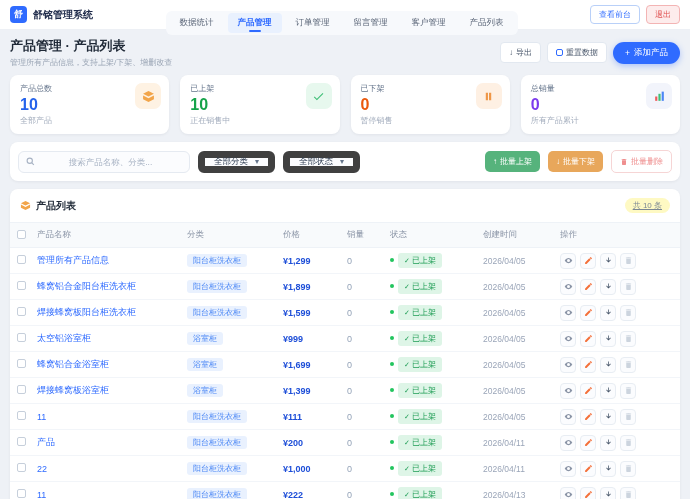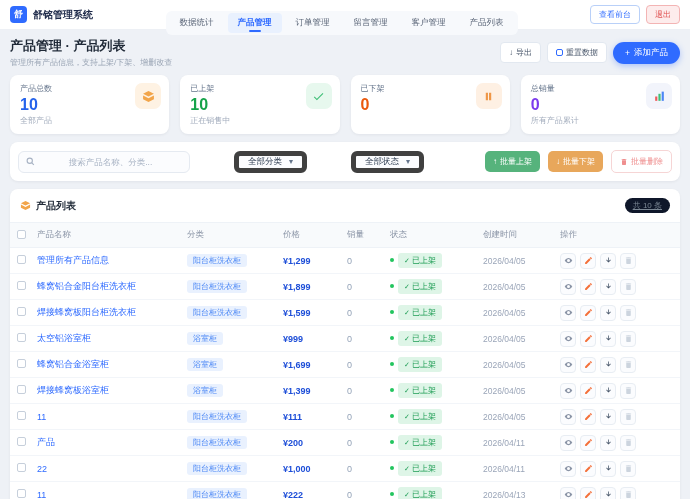--- a/index.html
+++ b/index.html
@@ -39,34 +39,34 @@
   .ic-package { background:#fef2e3; }
   .ic-check { background:#e7f8ee; }
   .ic-pause { background:#fef0e3; }
   .ic-chart { background:#f2f4fb; }
 
   
   .filterbar { margin:0 10px 8px; background:#fff; border-radius:8px; padding:8px; display:flex; align-items:center; gap:8px; box-shadow:0 1px 3px rgba(16,24,40,.06); }
   .search-box { width:172px; height:22px; background:#fbfcfe; border:1px solid #e5eaf1; border-radius:6px; display:flex; align-items:center; gap:4px; padding:0 7px; }
   .search-box input { flex:1; border:0; background:transparent; outline:none; font-size:8.5px; color:#334155; min-width:0;text-align:center; }
   .search-box input::placeholder { color:#a8b3c4; }
-  .select { height:22px; padding:0 9px; background:#fbfcfe; border:5px solid #404040; border-radius:6px; display:flex; align-items:center; gap:7px; font-size:8.5px; color:#334155; cursor:pointer; white-space:nowrap;margin-left:36px; }
+  .select { height:22px; padding:0 9px; background:#fbfcfe; border:7px solid #404040; border-radius:6px; display:flex; align-items:center; gap:7px; font-size:8.5px; color:#334155; cursor:pointer; white-space:nowrap; }
   .select .chev { font-size:8px; color:#64748b; }
   .f-spacer { flex:1; }
   .btn-bulk { display:flex; align-items:center; gap:3px; border:0; border-radius:5px; font-size:8px; padding:5px 8px; cursor:pointer; white-space:nowrap; }
   .bulk-up { background:#56b37c; color:#fff; }
   .bulk-down { background:#e8a75b; color:#fff; }
   .bulk-del { background:#fff; border:1px solid #f6d5d5; color:#ef8f8f; }
 
   
   .table-card { margin:0 10px; background:#fff; border-radius:8px; box-shadow:0 1px 3px rgba(16,24,40,.06); overflow:hidden; }
   .section-head { display:flex; justify-content:space-between; align-items:center; padding:9px 10px; }
   .section-title-wrap { display:flex; align-items:center; gap:5px; }
   .section-title { font-size:10px; font-weight:bold; color:#1f2937; }
-  .count-badge { background:#0f172a; color:#7b8794; font-size:8px; padding:2px 8px; border-radius:8px;text-decoration:underline; }
+  .count-badge { background:#fef9c3; color:#7b8794; font-size:8px; padding:2px 8px; border-radius:8px;text-decoration:underline; }
 
   table { width:100%; border-collapse:collapse; table-layout:fixed; }
   thead th { background:#f8fafc; color:#8a94a6; font-weight:normal; font-size:8.5px; text-align:left; padding:6px 0 6px 5px; border-top:1px solid #eef2f7; border-bottom:1px solid #eef2f7; }
   thead th:first-child, tbody td:first-child { padding-left:7px; }
   tbody td { height:26px; padding:0 0 0 5px; border-bottom:1px solid #f2f5f9; vertical-align:middle; font-size:9px; }
   .cb { width:9px; height:9px; border:1px solid #c6cfdb; border-radius:2px; background:#fff; display:inline-block; cursor:pointer; }
   .plink { color:#2f6bff; cursor:pointer; white-space:nowrap; overflow:hidden; text-overflow:ellipsis; display:block; max-width:145px; }
   .cat-pill { background:#e9f1fe; color:#4b87f5; font-size:8px; padding:2px 6px; border-radius:3px; white-space:nowrap; }
   .price { color:#1d4ed8; font-weight:bold; }
   .sales { color:#94a3b8; }
@@ -146,20 +146,21 @@
     <div class="stat-desc">正在销售中</div>
     <div class="stat-icon ic-check">
       <svg viewBox="0 0 24 24" width="13" height="13" fill="#3fbf77">
           <path d="M9 16.2 4.8 12l-1.4 1.4L9 19 21 7l-1.4-1.4L9 16.2z"></path>
         </svg>
     </div>
   </div>
   <div class="stat-card">
     <div class="stat-label">已下架</div>
     <div class="stat-value" style="color: rgb(234, 88, 12);">0</div>
+    <div class="stat-desc">暂停销售</div>
     <div class="stat-icon ic-pause">
       <svg viewBox="0 0 24 24" width="13" height="13" fill="#ef9646">
           <path d="M7 5h4v14H7zM13 5h4v14h-4z"></path>
         </svg>
     </div>
   </div>
   <div class="stat-card">
     <div class="stat-label">总销量</div>
     <div class="stat-value" style="color: rgb(124, 58, 237);">0</div>
     <div class="stat-desc">所有产品累计</div>

